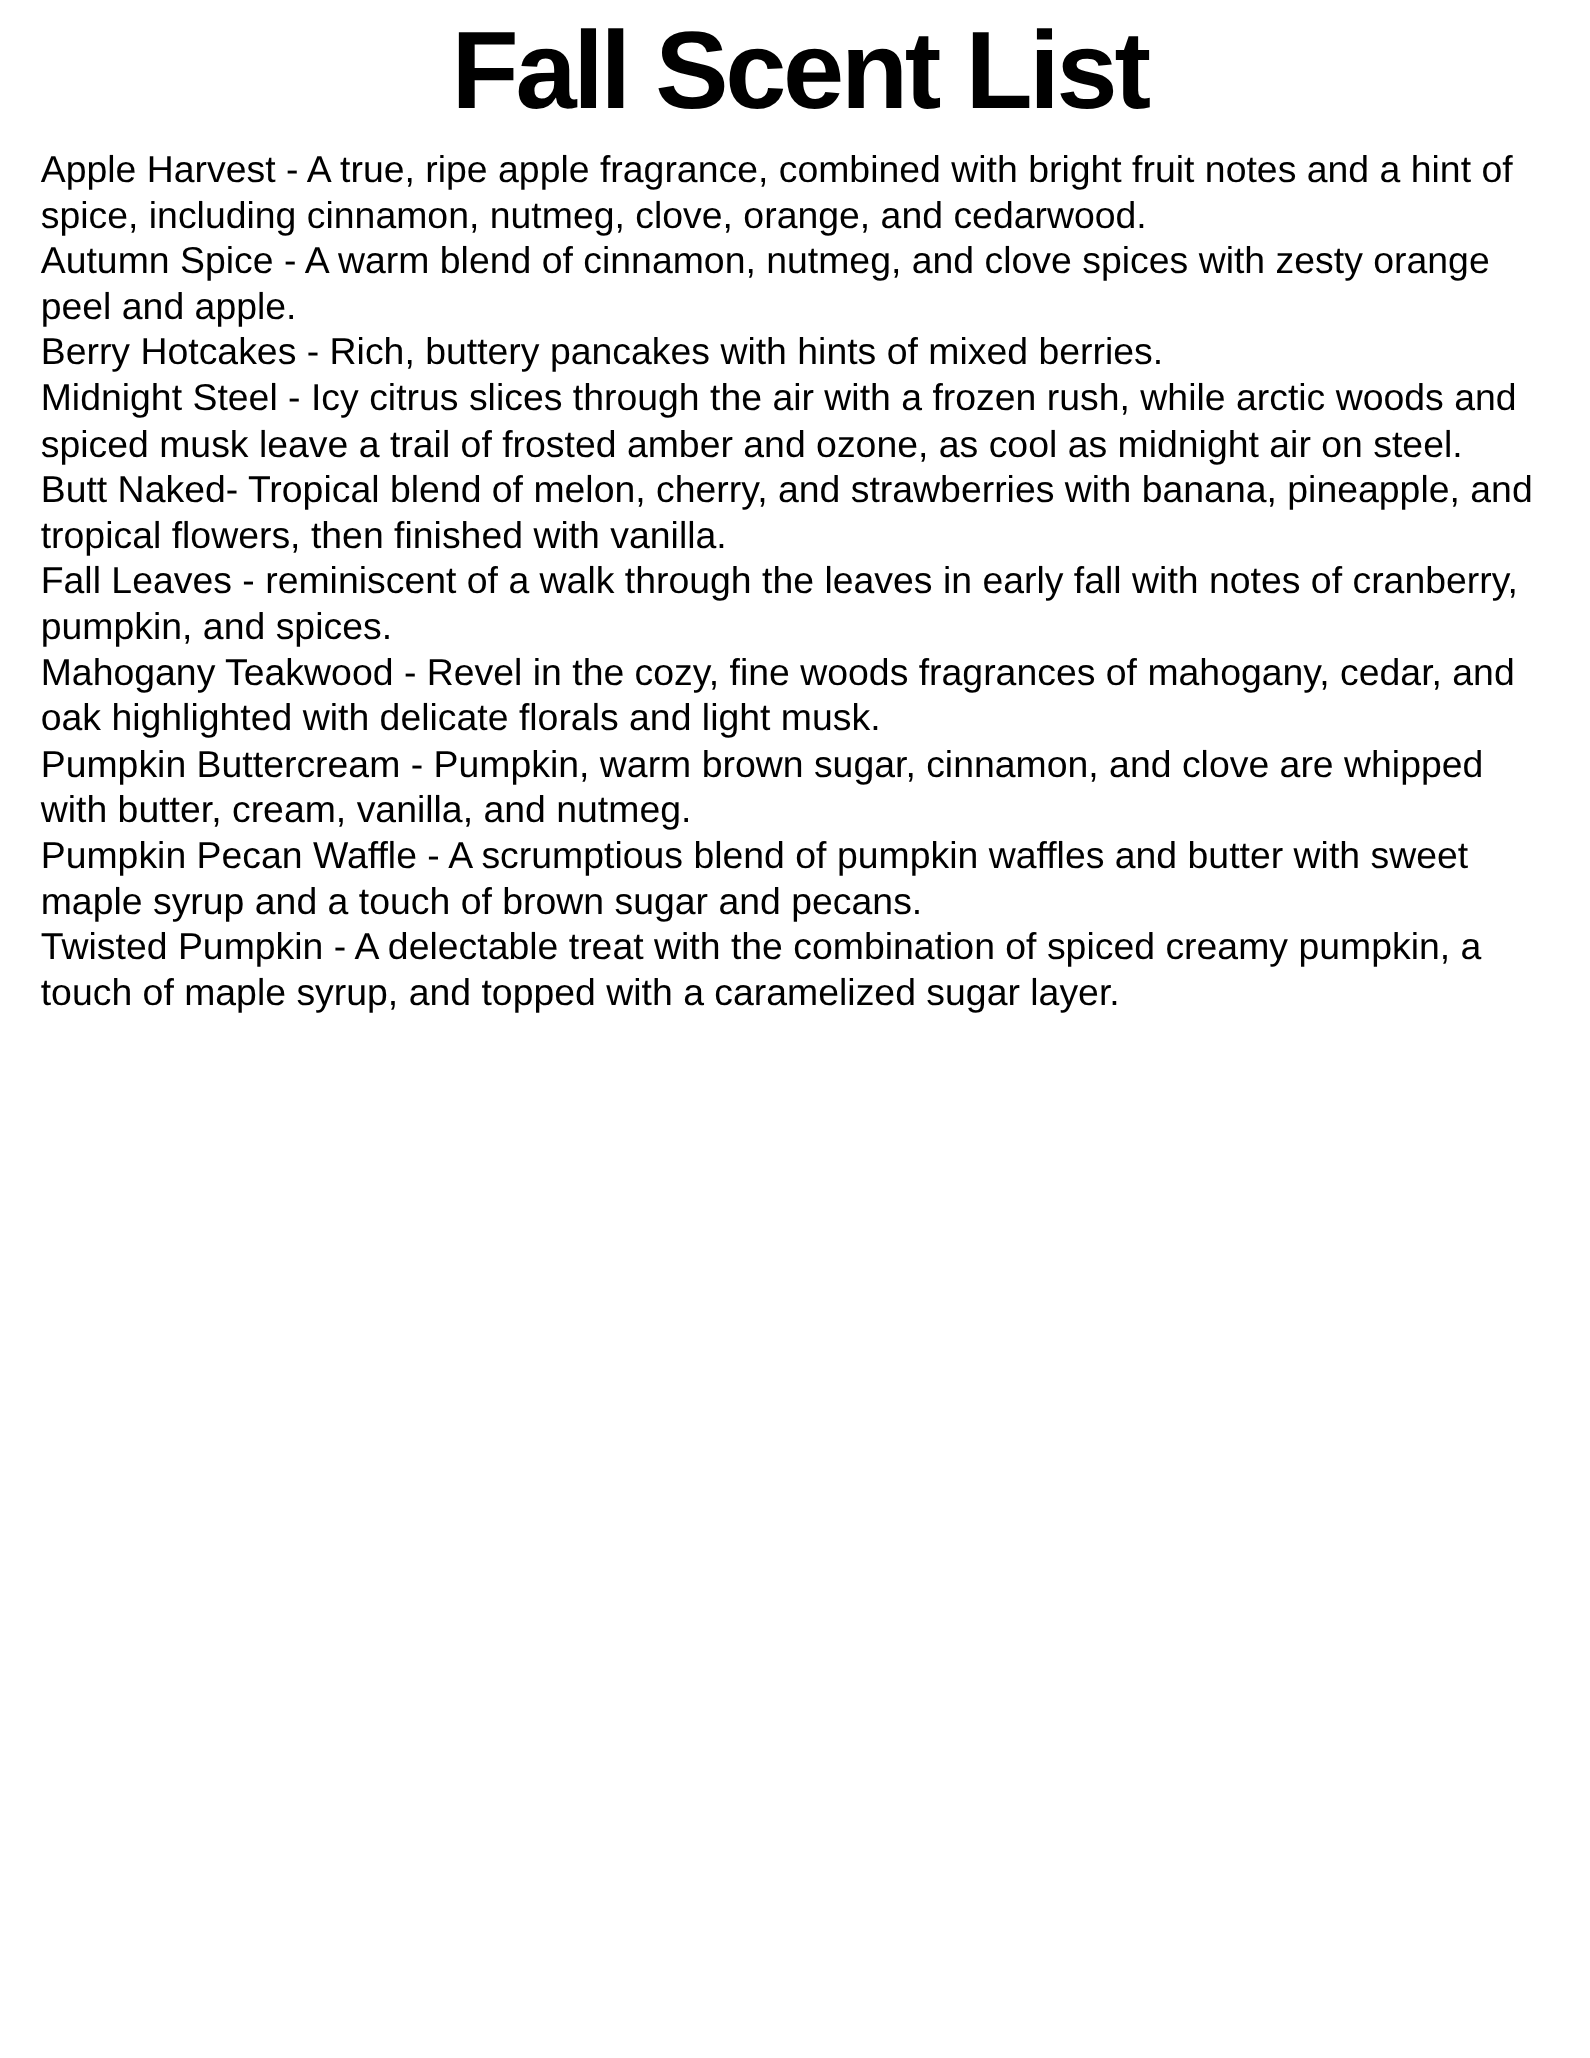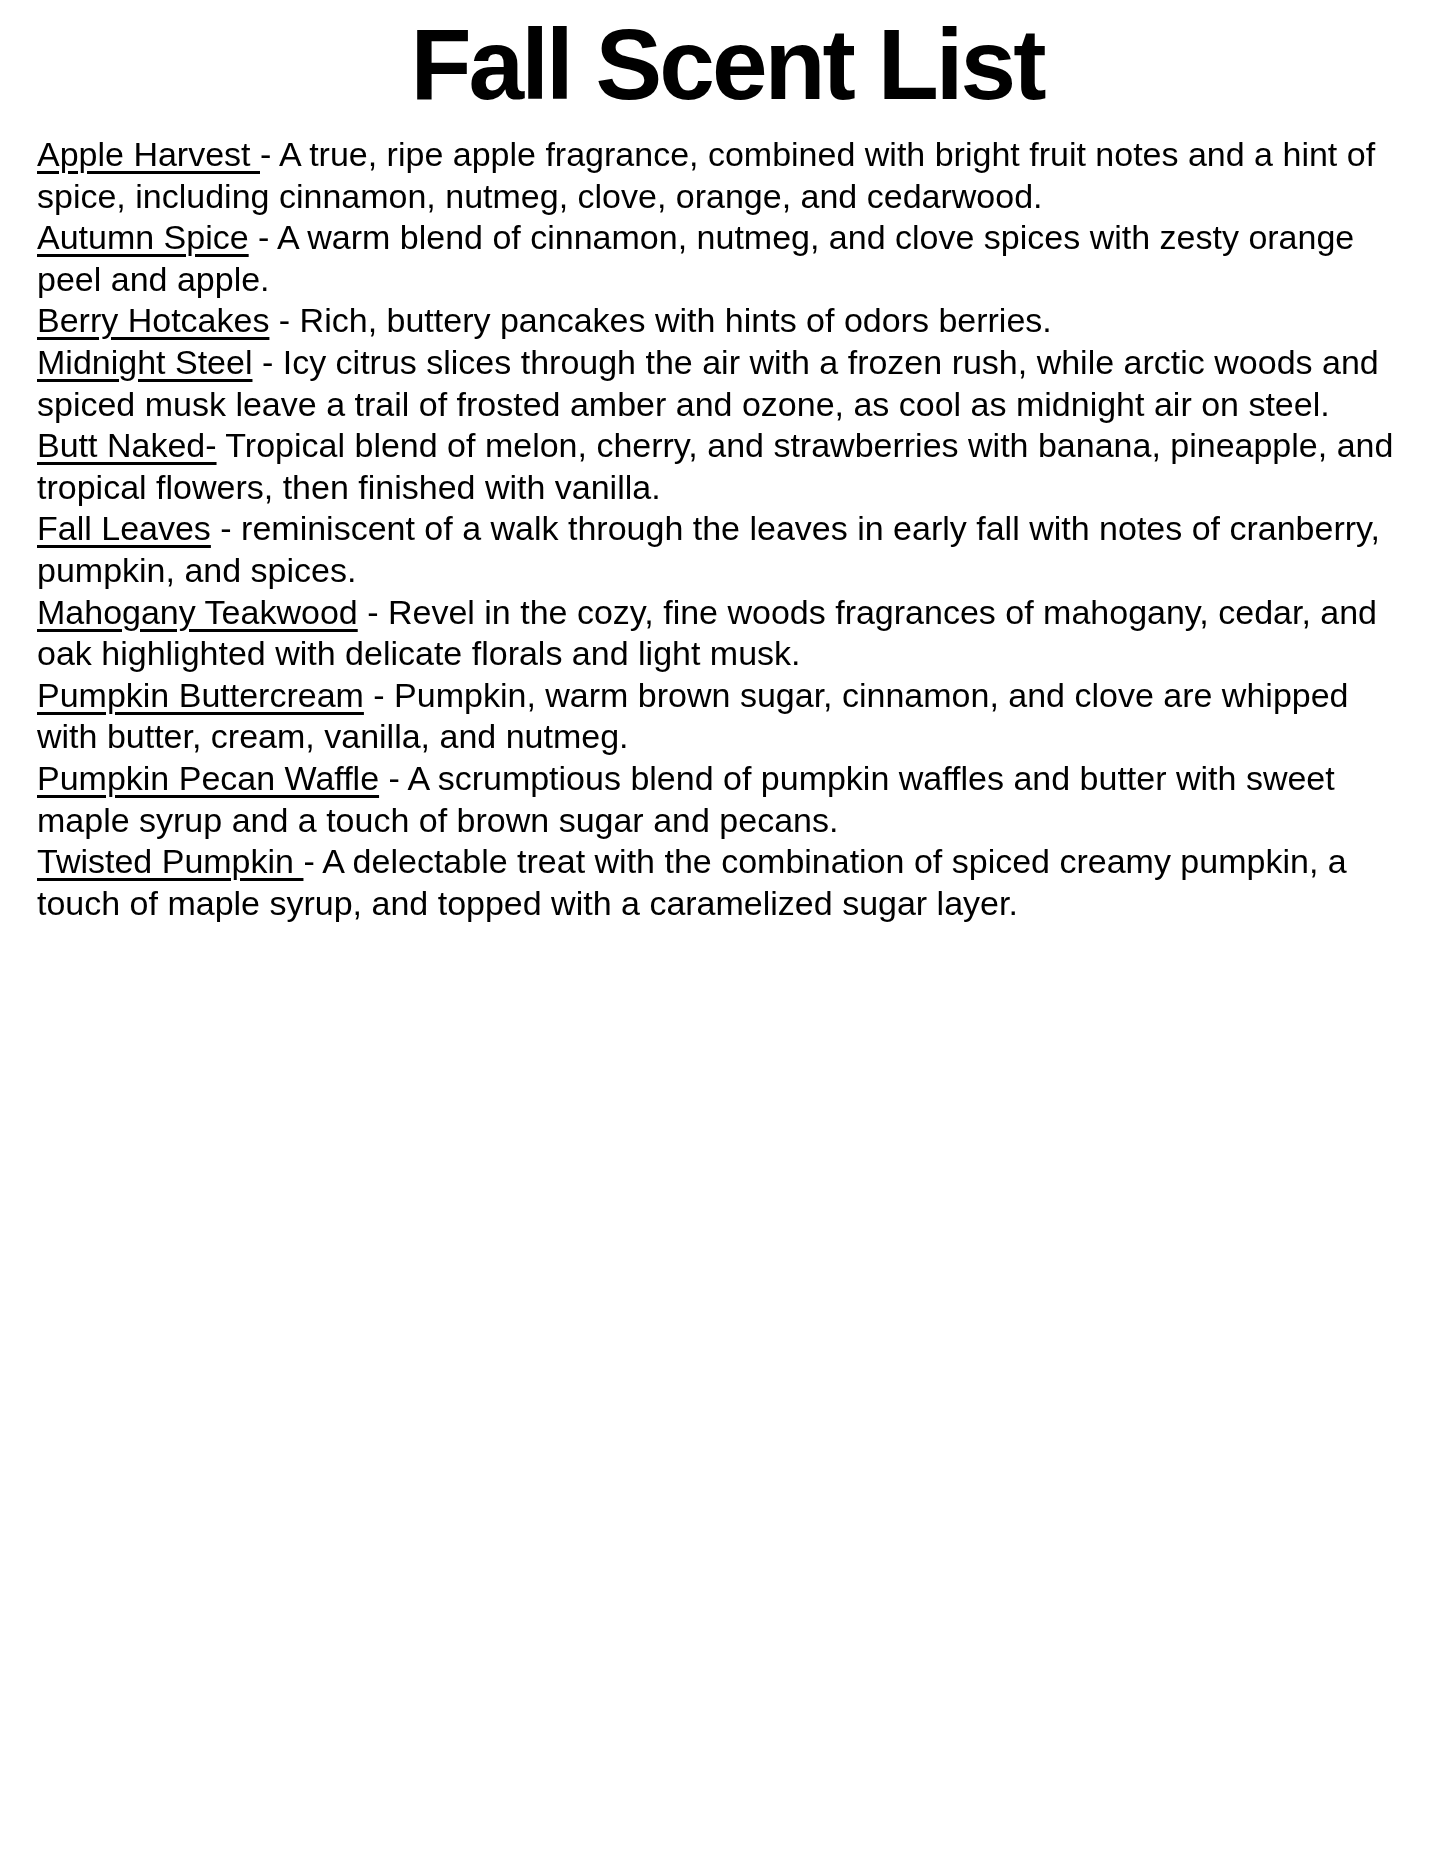--- a/index.html
+++ b/index.html
@@ -34,35 +34,34 @@
   }
   .entry {
     margin: 0;
     padding: 0;
     font-size: 34px;
     line-height: 41.6px;
     letter-spacing: 0px;
     color: #000000;
   }
   .scent-name {
-    text-decoration: underline;
     text-decoration-thickness: 2.5px;
     text-underline-offset: 5px;
   }
 </style>
 </head>
 <body>
 
 <div class="page">
   <h1 class="title">Fall Scent List</h1>
 
   <div class="scent-list">
     <p class="entry"><span class="scent-name">Apple Harvest </span><span class="scent-desc">- A true, ripe apple fragrance, combined with bright fruit notes and a hint of spice, including cinnamon, nutmeg, clove, orange, and cedarwood.</span></p>
     <p class="entry"><span class="scent-name">Autumn Spice</span><span class="scent-desc"> - A warm blend of cinnamon, nutmeg, and clove spices with zesty orange peel and apple.</span></p>
-    <p class="entry"><span class="scent-name">Berry Hotcakes</span><span class="scent-desc"> - Rich, buttery pancakes with hints of odors berries.</span></p>
+    <p class="entry"><span class="scent-name">Berry Hotcakes</span><span class="scent-desc"> - Rich, buttery pancakes with hints of mixed berries.</span></p>
     <p class="entry"><span class="scent-name">Midnight Steel</span><span class="scent-desc"> - Icy citrus slices through the air with a frozen rush, while arctic woods and spiced musk leave a trail of frosted amber and ozone, as cool as midnight air on steel.</span></p>
     <p class="entry"><span class="scent-name">Butt Naked-</span><span class="scent-desc"> Tropical blend of melon, cherry, and strawberries with banana, pineapple, and tropical flowers, then finished with vanilla.</span></p>
     <p class="entry"><span class="scent-name">Fall Leaves</span><span class="scent-desc"> - reminiscent of a walk through the leaves in early fall with notes of cranberry, pumpkin, and spices.</span></p>
     <p class="entry"><span class="scent-name">Mahogany Teakwood</span><span class="scent-desc"> - Revel in the cozy, fine woods fragrances of mahogany, cedar, and oak highlighted with delicate florals and light musk.</span></p>
     <p class="entry"><span class="scent-name">Pumpkin Buttercream</span><span class="scent-desc"> - Pumpkin, warm brown sugar, cinnamon, and clove are whipped with butter, cream, vanilla, and nutmeg.</span></p>
     <p class="entry"><span class="scent-name">Pumpkin Pecan Waffle</span><span class="scent-desc"> - A scrumptious blend of pumpkin waffles and butter with sweet maple syrup and a touch of brown sugar and pecans.</span></p>
     <p class="entry"><span class="scent-name">Twisted Pumpkin </span><span class="scent-desc">- A delectable treat with the combination of spiced creamy pumpkin, a touch of maple syrup, and topped with a caramelized sugar layer.</span></p>
   </div>
 </div>
 

